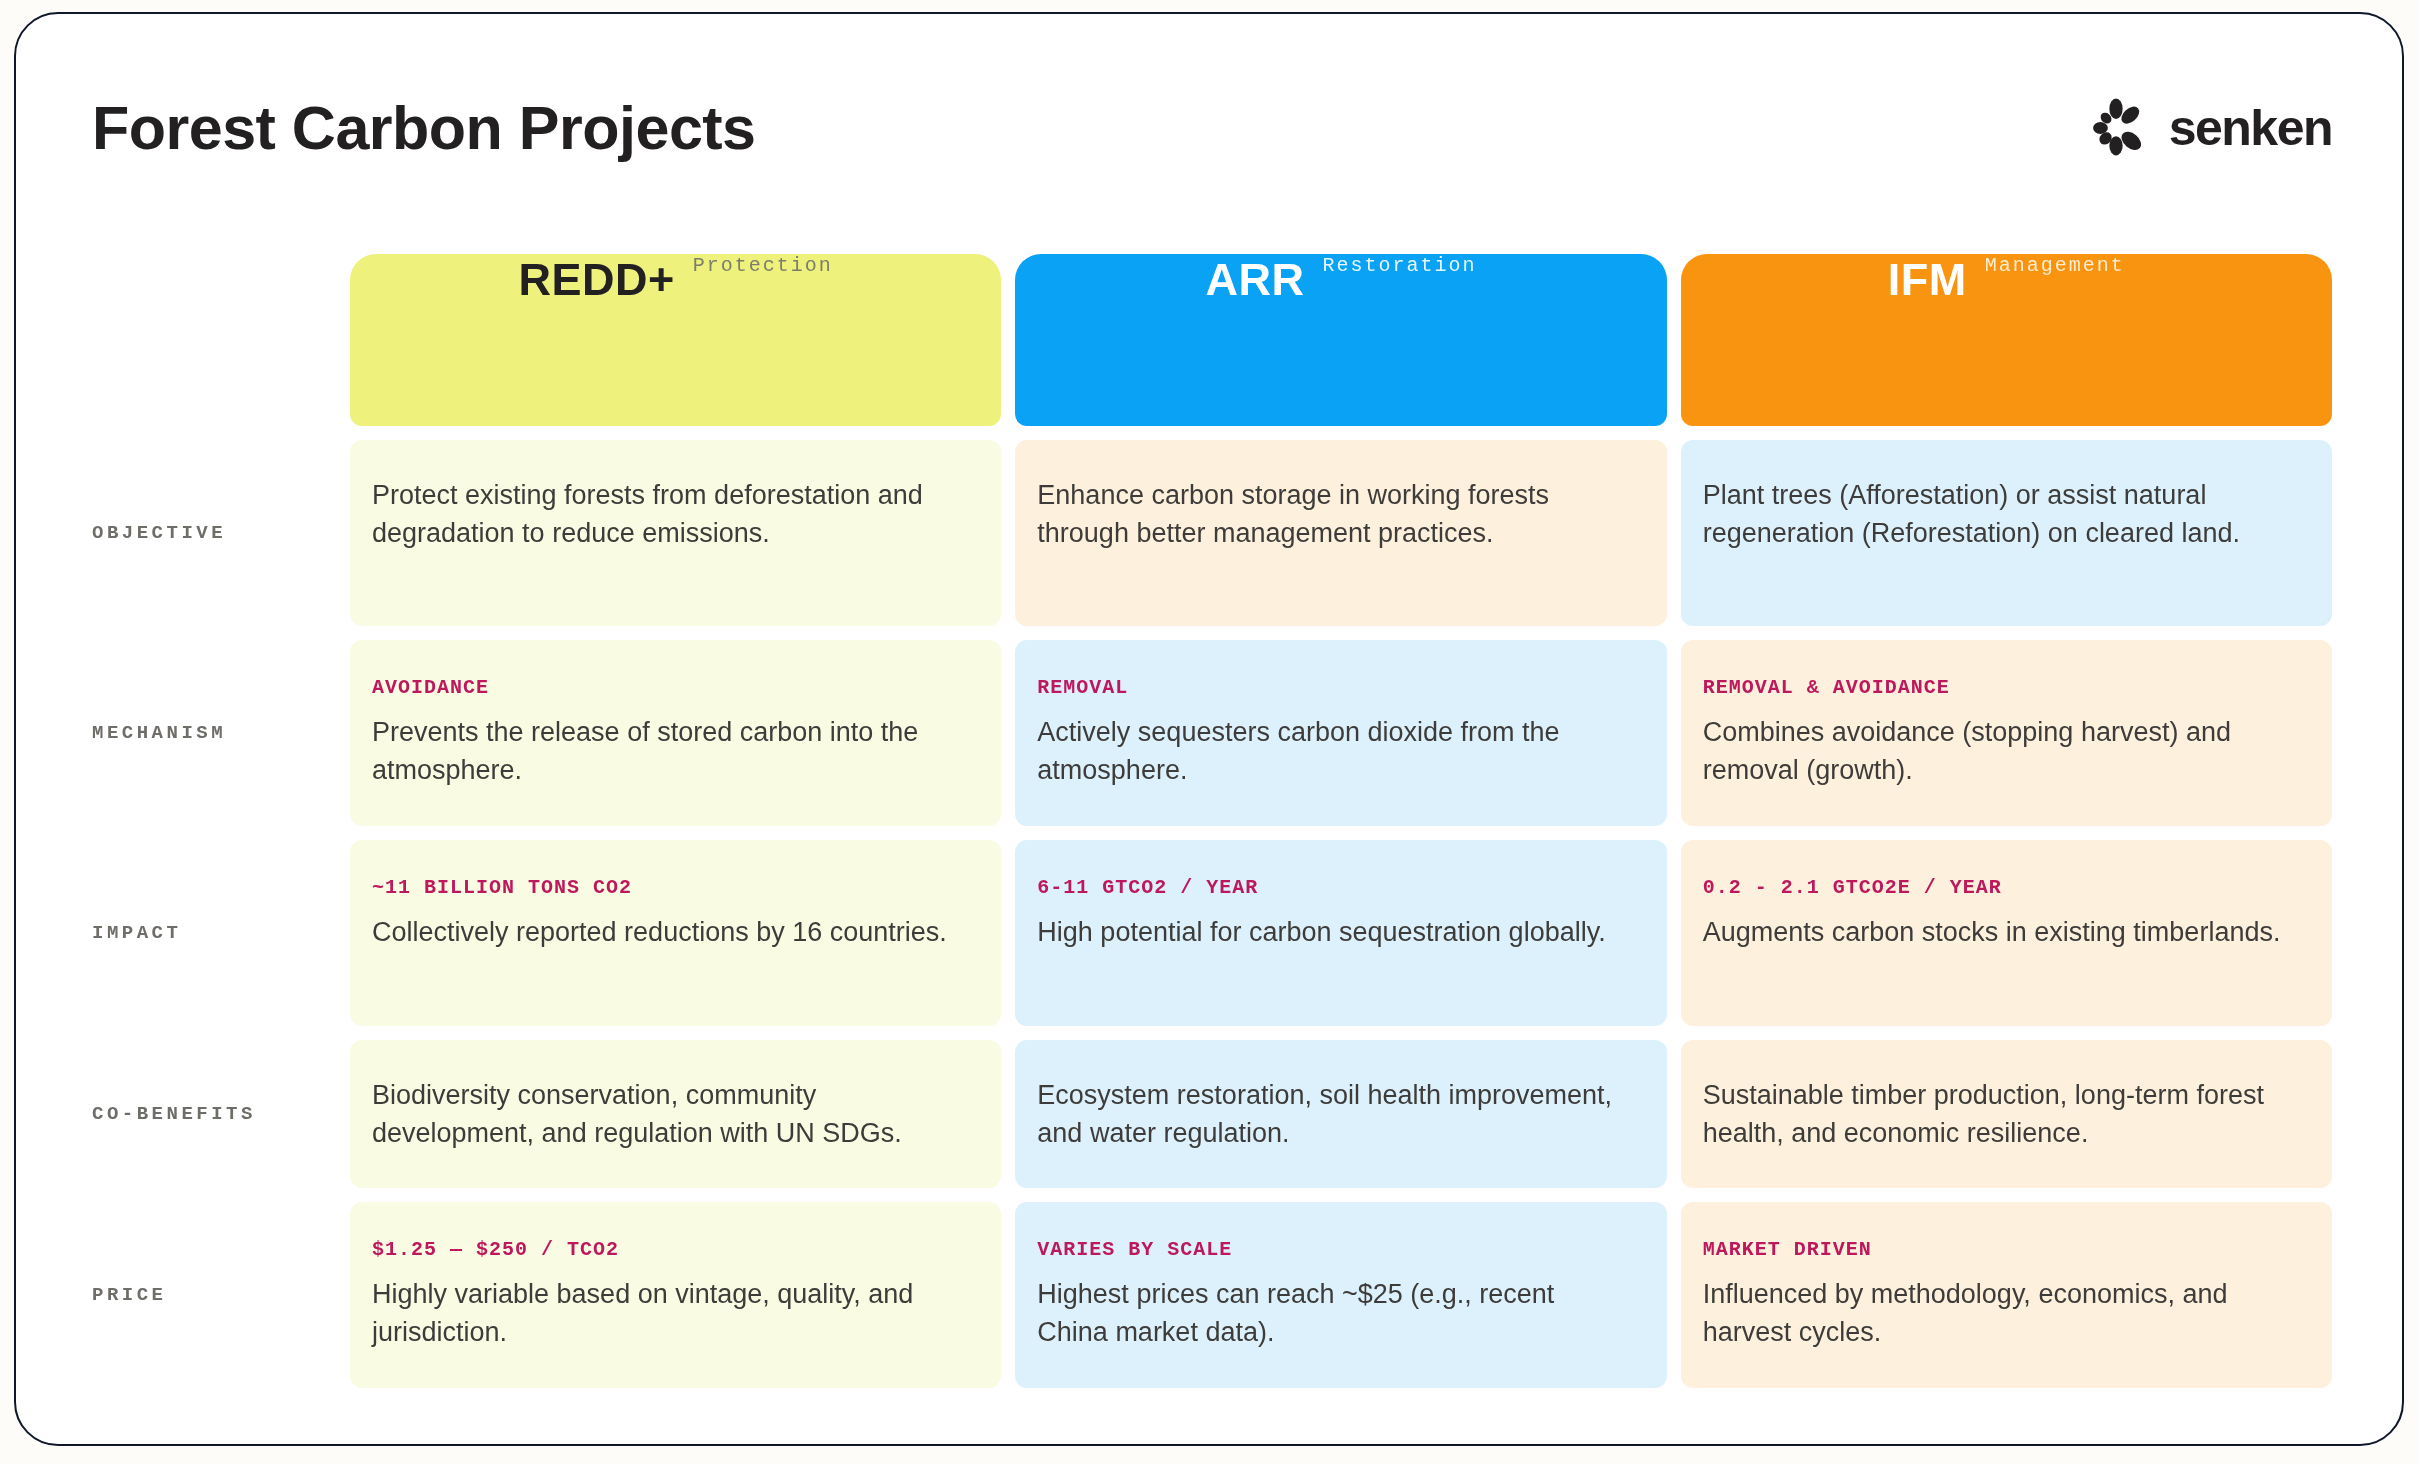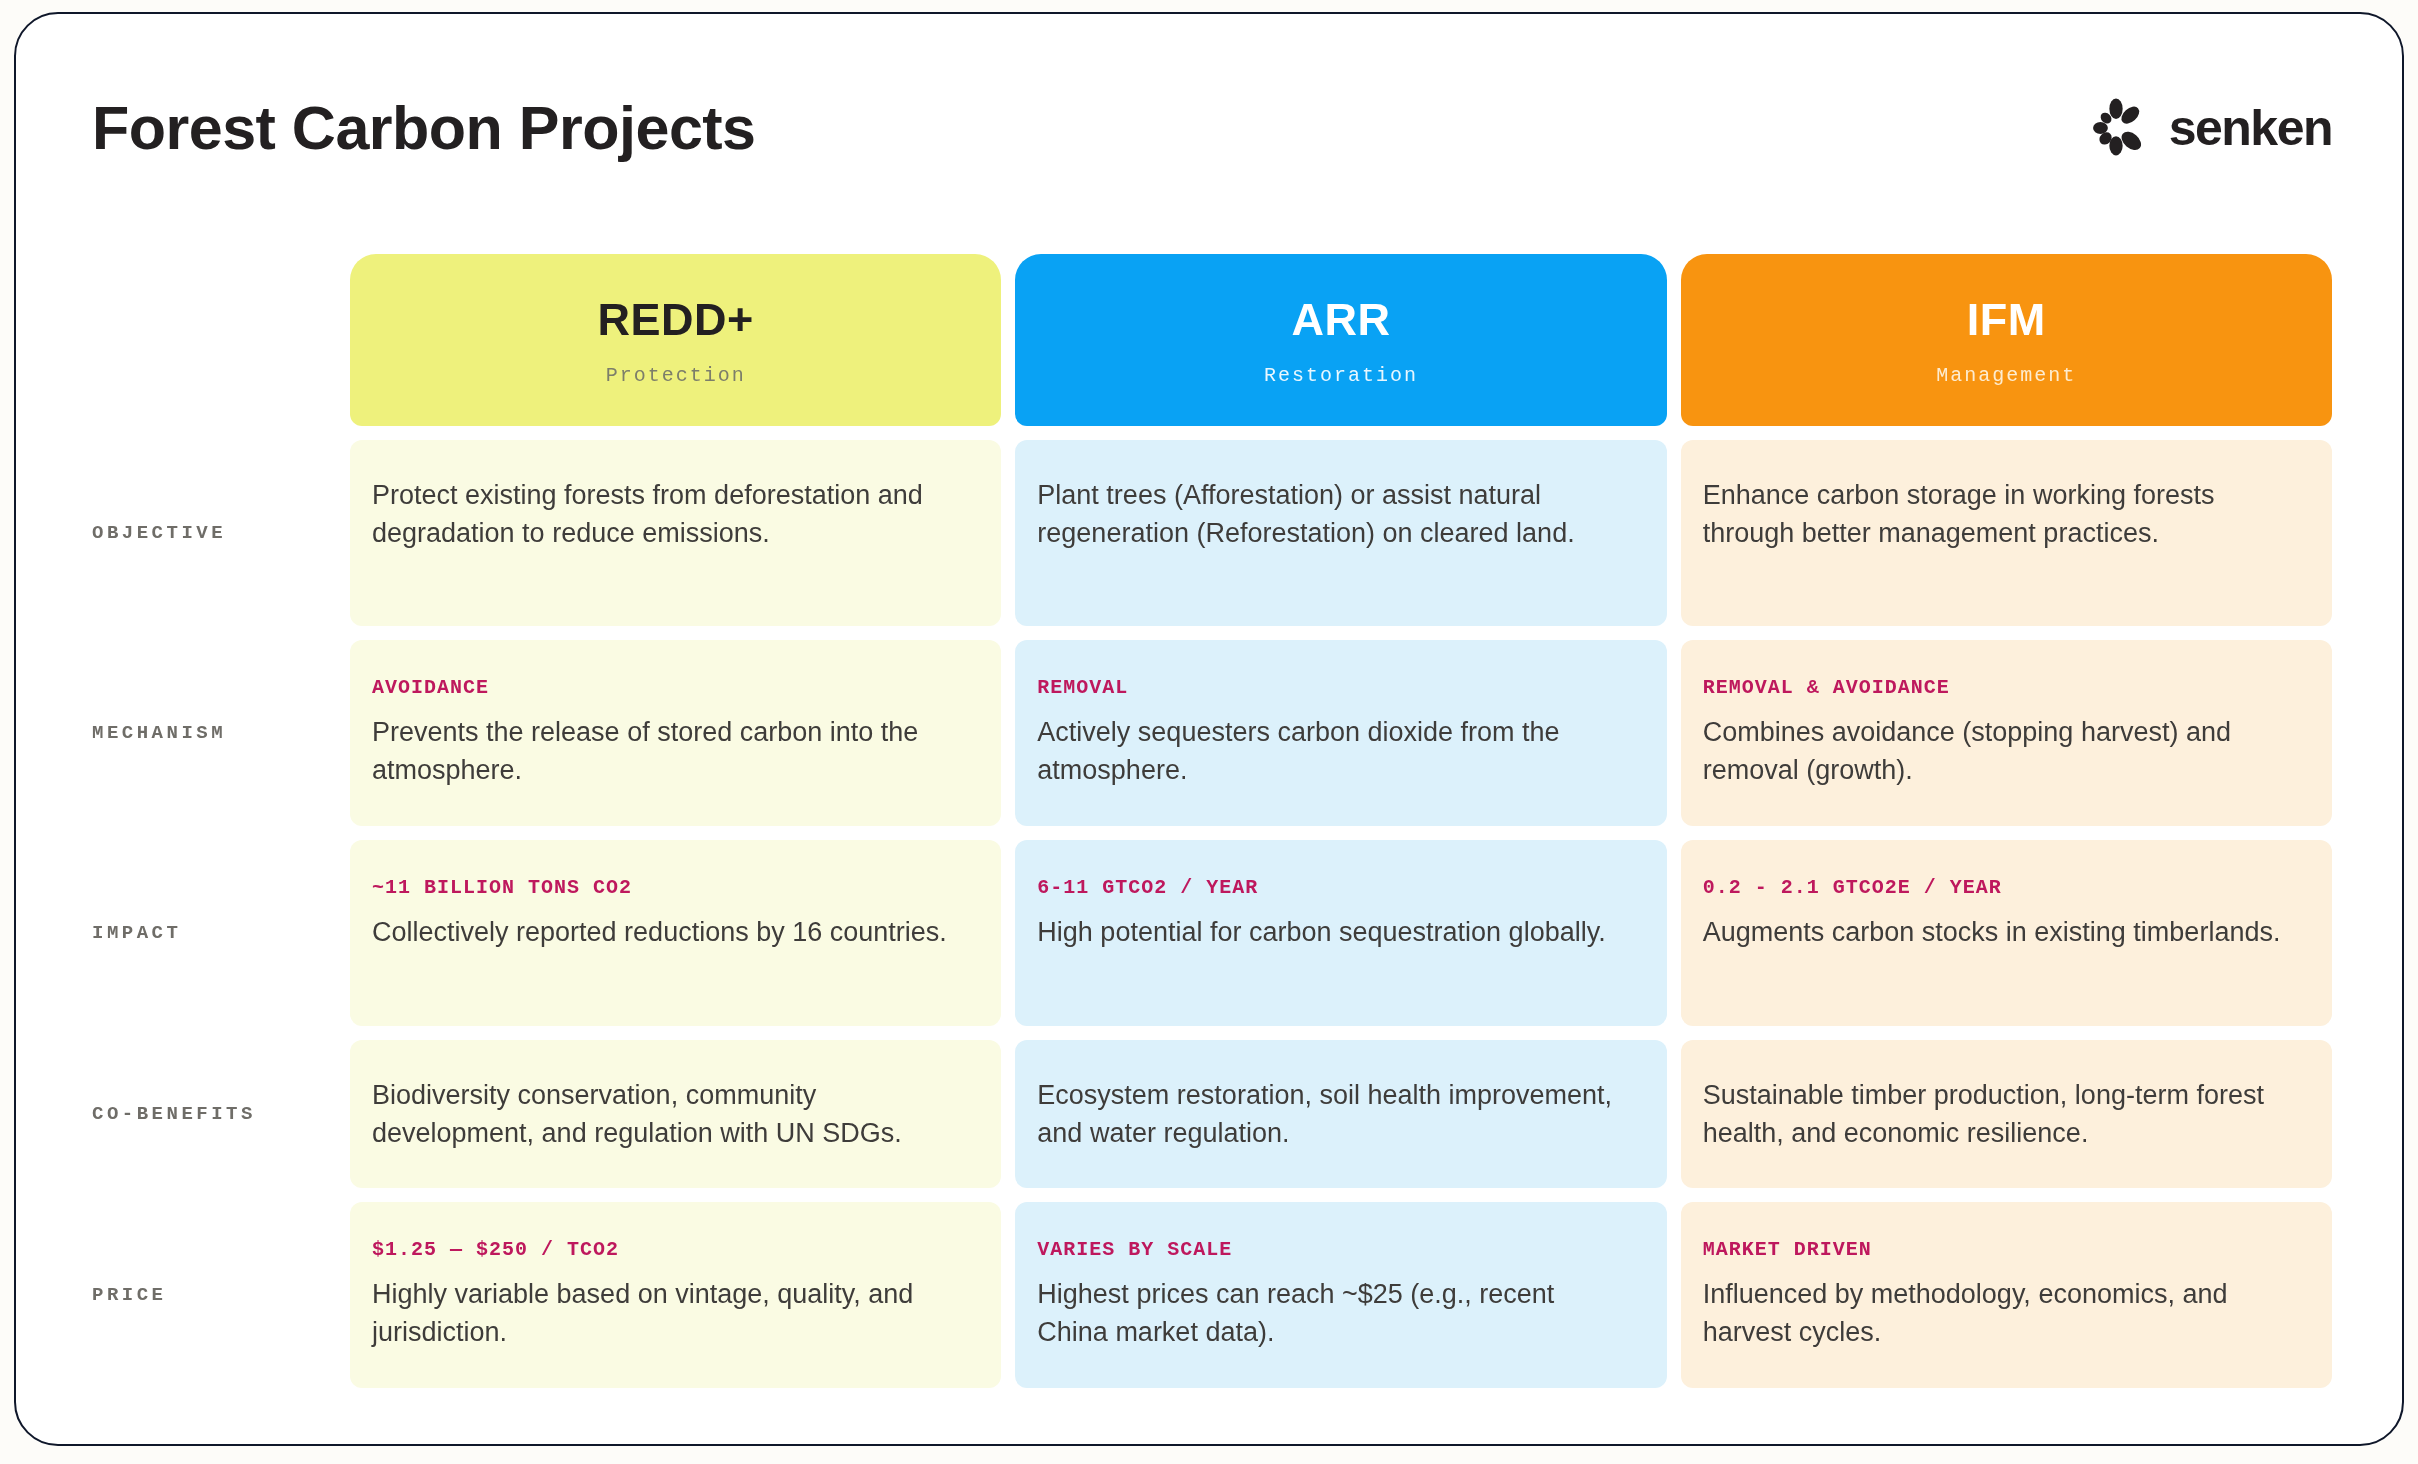--- a/index.html
+++ b/index.html
@@ -51,22 +51,21 @@
     display: flex;
     align-items: center;
     font-family: "Liberation Mono", "DejaVu Sans Mono", monospace;
     font-size: 19px;
     font-weight: 700;
     letter-spacing: 3.5px;
     color: #6f6d68;
   }
   .header {
     display: flex;
-    flex-direction: column;
-    align-items: center;
+    flex-direction: row;
     justify-content: center;
     gap: 18px;
     border-radius: 26px 26px 12px 12px;
   }
   .header .hname { font-size: 45px; font-weight: 600; letter-spacing: 0.5px; }
   .header .htag {
     font-family: "Liberation Mono", "DejaVu Sans Mono", monospace;
     font-size: 20px;
     letter-spacing: 2px;
   }
@@ -138,25 +137,25 @@
     </div>
     <div class="header col2">
       <div class="hname">IFM</div>
       <div class="htag">Management</div>
     </div>
 
     <div class="rowlabel">OBJECTIVE</div>
     <div class="cell col0">
       <div class="bodytext">Protect existing forests from deforestation and degradation to reduce emissions.</div>
     </div>
+    <div class="cell col2">
+      <div class="bodytext">Enhance carbon storage in working forests through better management practices.</div>
+    </div>
     <div class="cell col1">
       <div class="bodytext">Plant trees (Afforestation) or assist natural regeneration (Reforestation) on cleared land.</div>
-    </div>
-    <div class="cell col2">
-      <div class="bodytext">Enhance carbon storage in working forests through better management practices.</div>
     </div>
 
     <div class="rowlabel">MECHANISM</div>
     <div class="cell col0">
       <div class="badge">AVOIDANCE</div>
       <div class="bodytext">Prevents the release of stored carbon into the atmosphere.</div>
     </div>
     <div class="cell col1">
       <div class="badge">REMOVAL</div>
       <div class="bodytext">Actively sequesters carbon dioxide from the atmosphere.</div>

